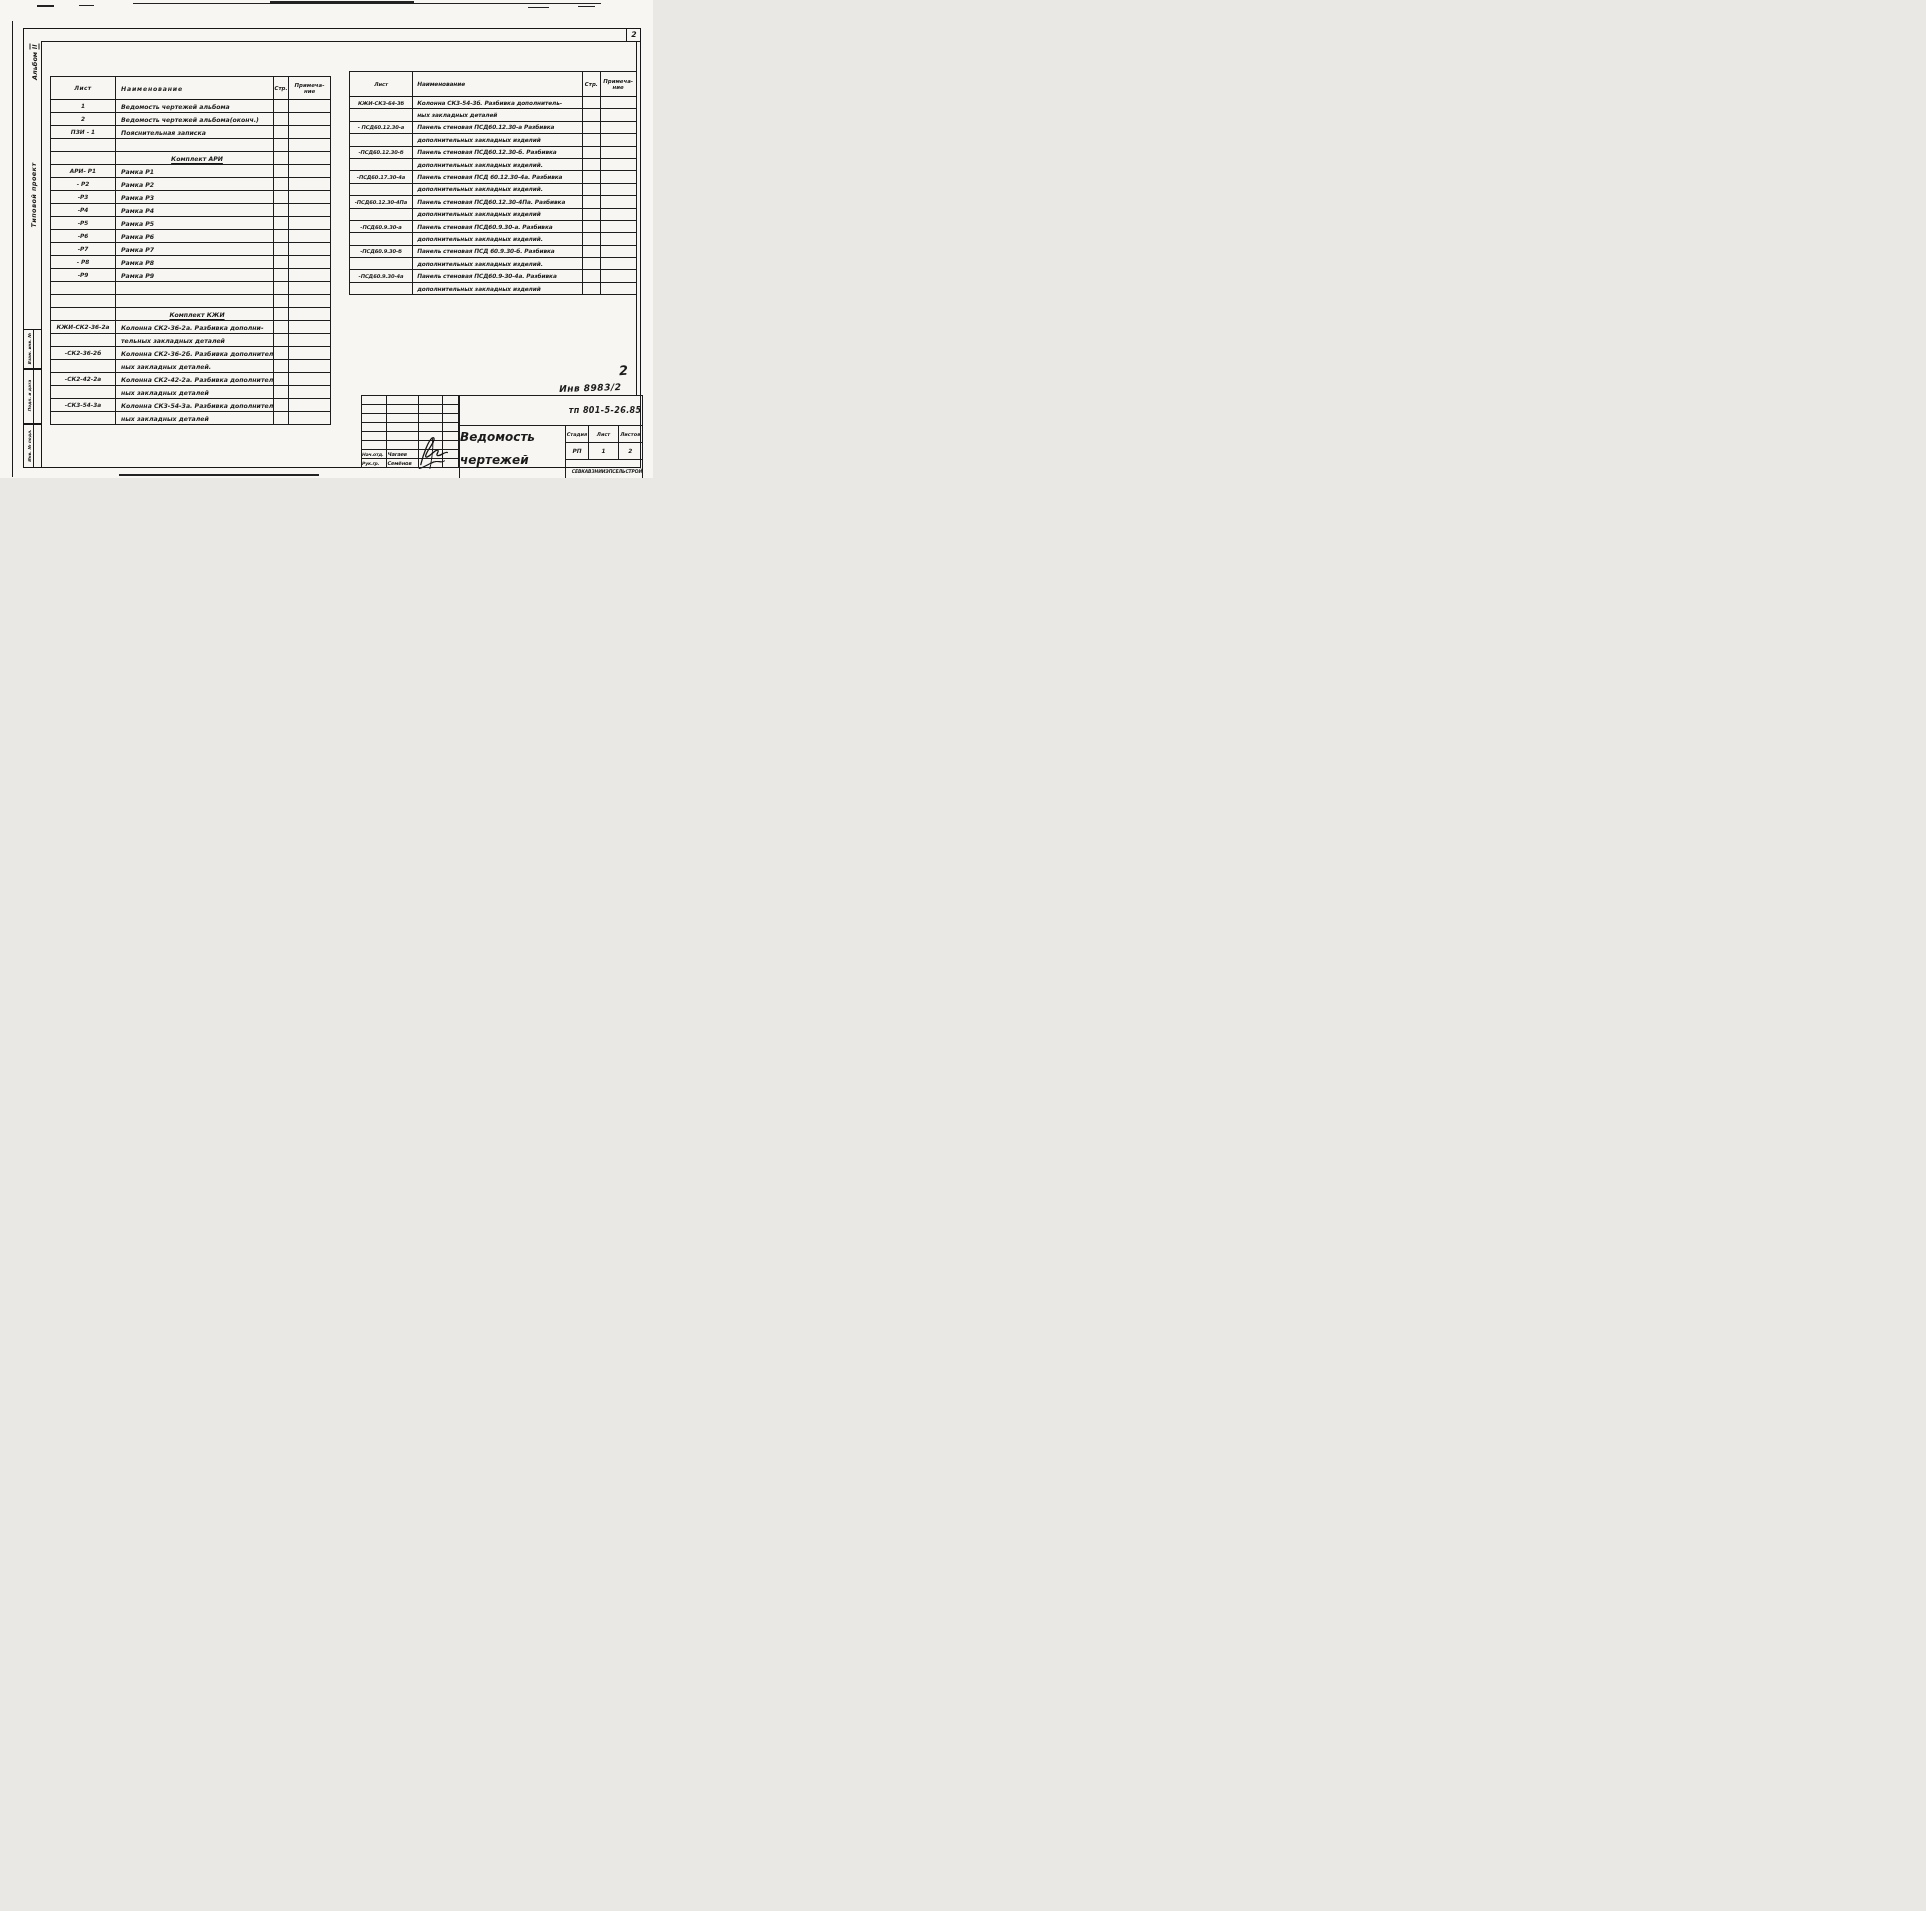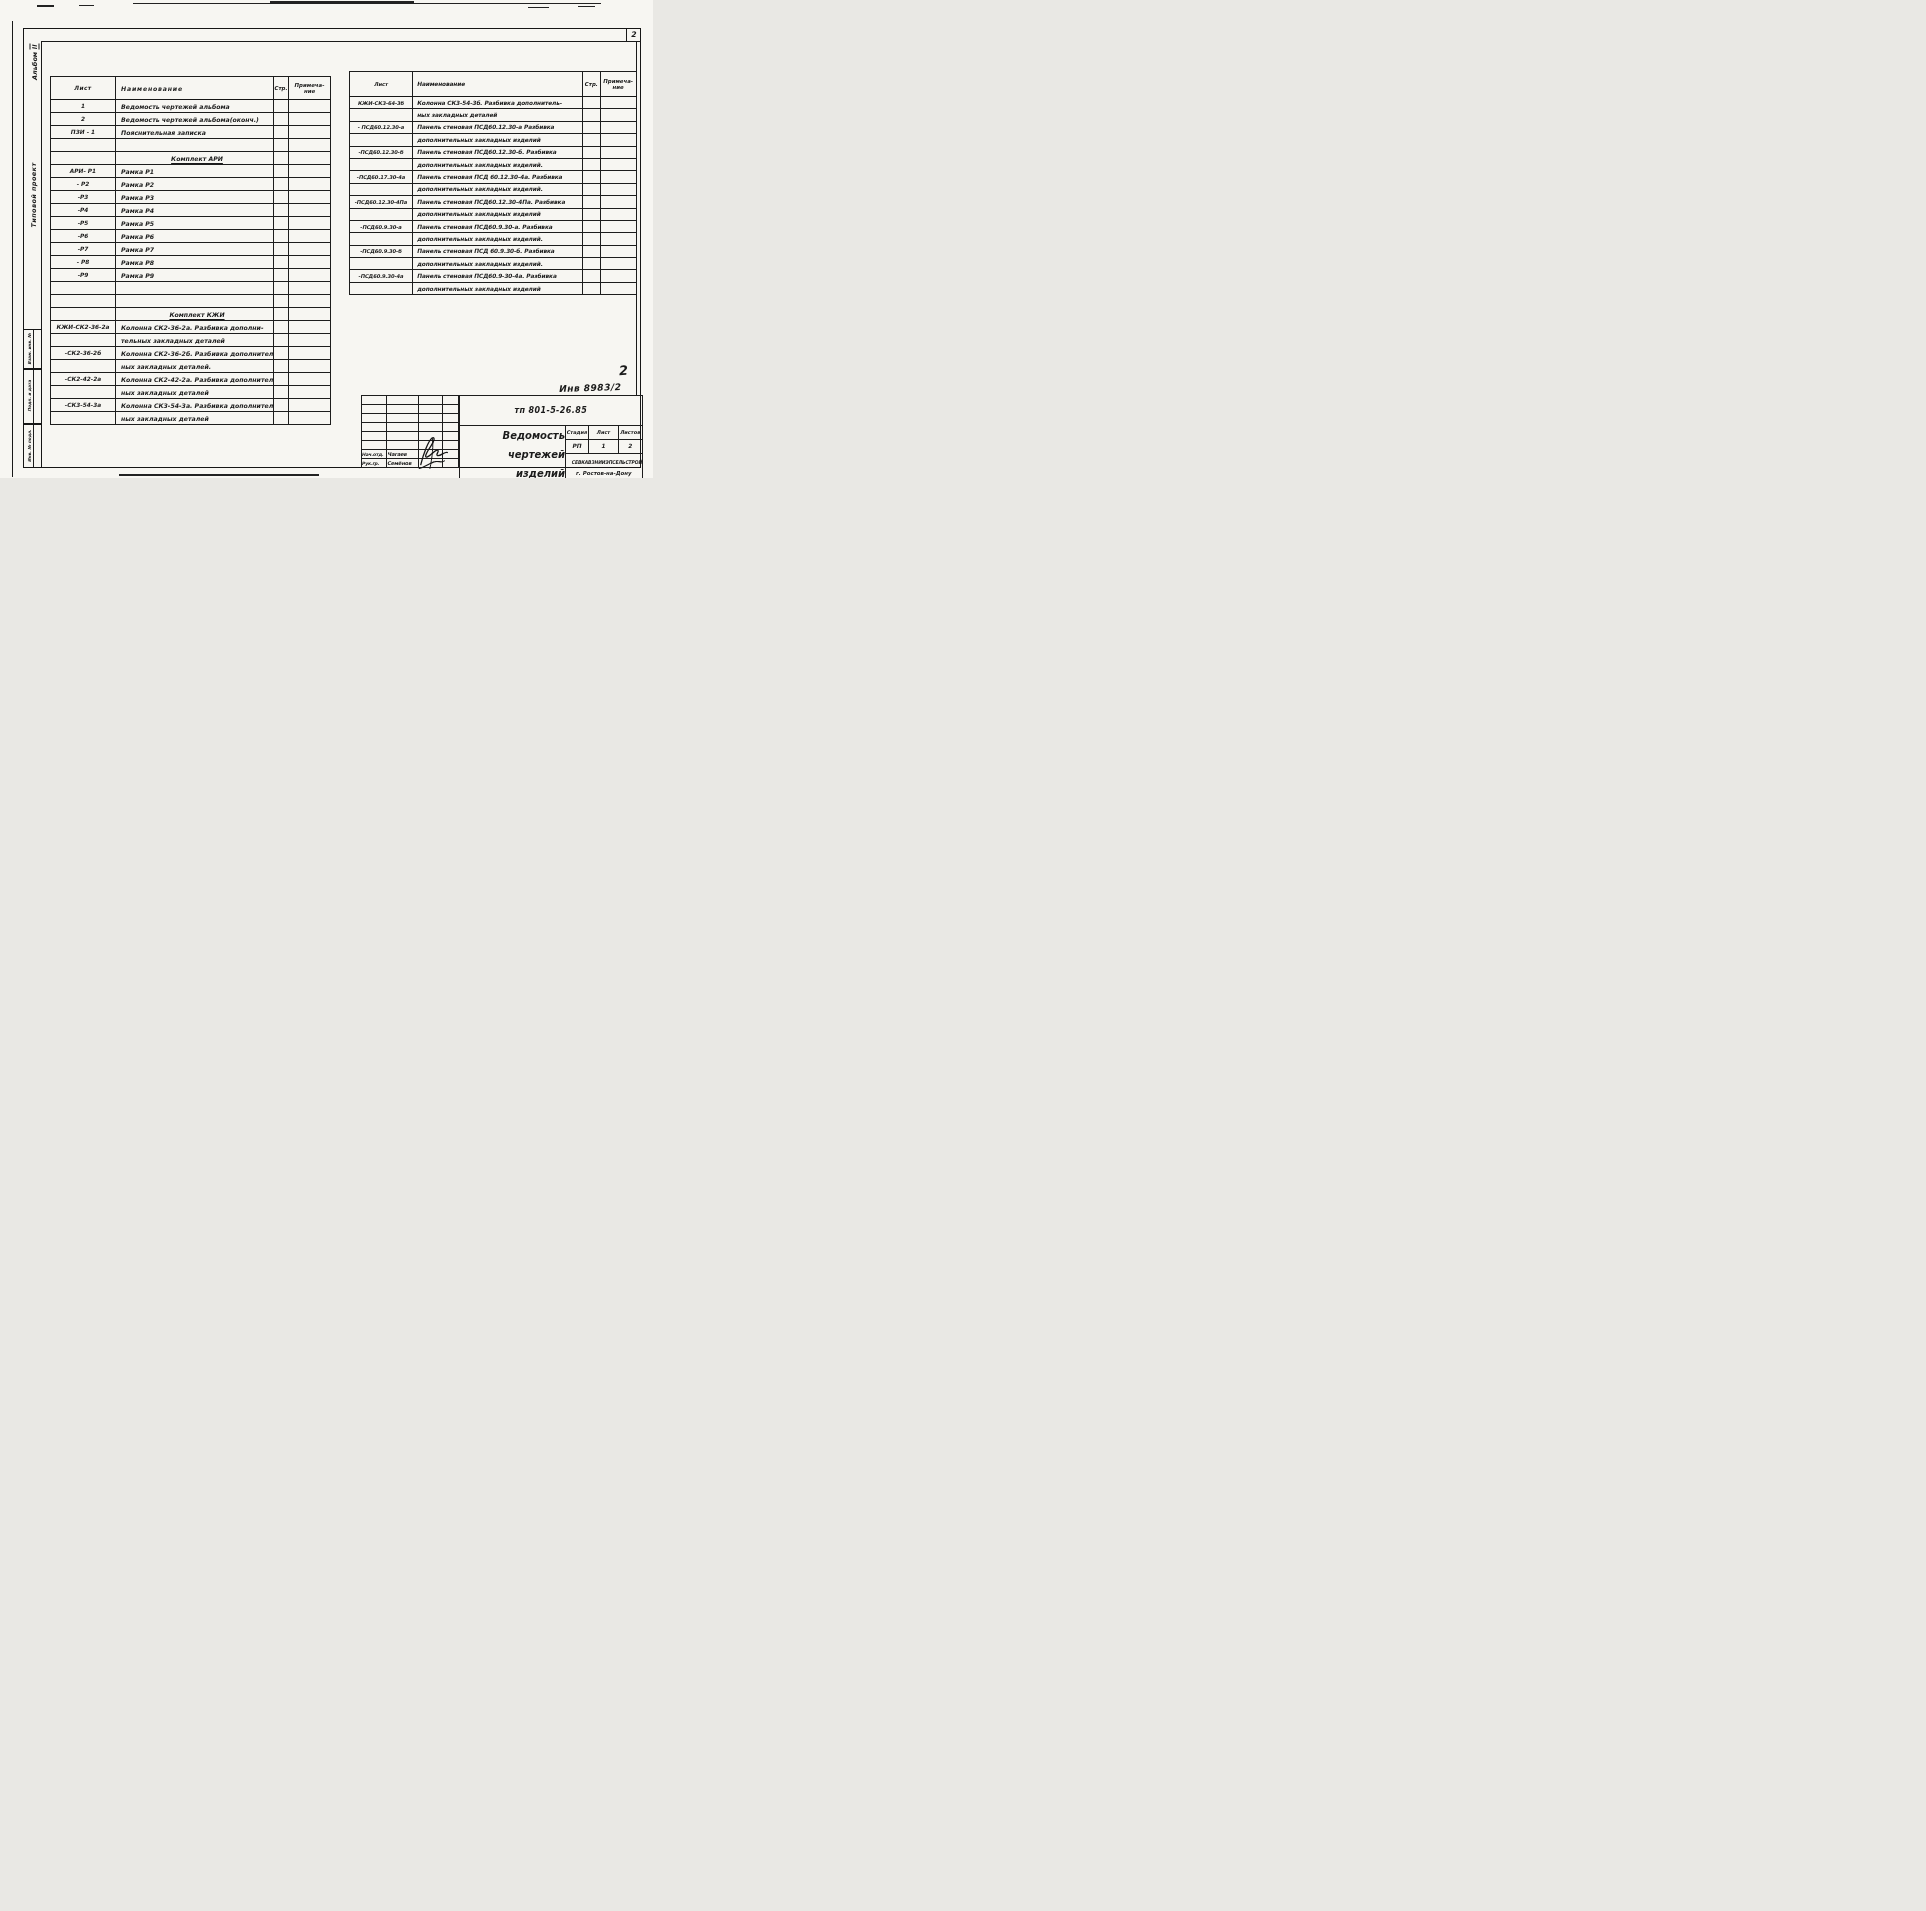--- a/index.html
+++ b/index.html
@@ -45,22 +45,22 @@
   .stamp .divv{position:absolute; left:9.2px; top:0; bottom:0; width:0.9px; background:#1d1d1d;}
   .stamp .slabel{position:absolute; left:-14.3px; top:50%; width:39px; margin-top:-3.1px;
       transform:rotate(-90deg); font-size:4.2px; text-align:center; font-style:italic; font-weight:700; white-space:nowrap;}
   
   #stamp-grid{left:361px; top:395px; width:98px; height:72px;}
   #stamp-grid td{font-style:italic; font-weight:700;}
   #stamp-main{left:459px; top:395px; width:183px; height:72px;}
   #stamp-main td,#stamp-main th{font-style:italic; font-weight:700;}
   .role-cell{font-size:4.6px; text-align:left; padding-left:1.2px; white-space:nowrap; letter-spacing:-0.2px;}
   .name-cell2{font-size:5.2px; text-align:left; padding-left:1.5px; white-space:nowrap; letter-spacing:-0.2px;}
-  .code-cell{font-size:8px; text-align:center; letter-spacing:0.4px;}
-  .doc-title-cell{font-size:10px; text-align:right; line-height:1.9;}
+  .code-cell{font-size:8px; text-align:right; letter-spacing:0.4px;}
+  .doc-title-cell{font-size:12px; text-align:left; line-height:1.9;}
   .stage-head{font-size:5px;}
   .stage-val{font-size:5.8px; text-align:center;}
   .org-cell{font-size:5px; text-align:center; line-height:1.9;}
   .org1{display:inline-block; transform:scaleX(0.86); transform-origin:center; font-size:5.2px; letter-spacing:-0.1px; white-space:nowrap;}
   .org2{font-size:5.4px;}
   .badge{position:absolute; left:626px; top:28px; width:16px; height:13px;
          display:flex; align-items:center; justify-content:center;
          font-size:7.7px; font-style:italic; font-weight:700;}
   .hw-note{position:absolute; font-style:italic; font-weight:700;}
   .num2{left:619px; top:363px; font-size:13px; transform:rotate(-4deg);}

